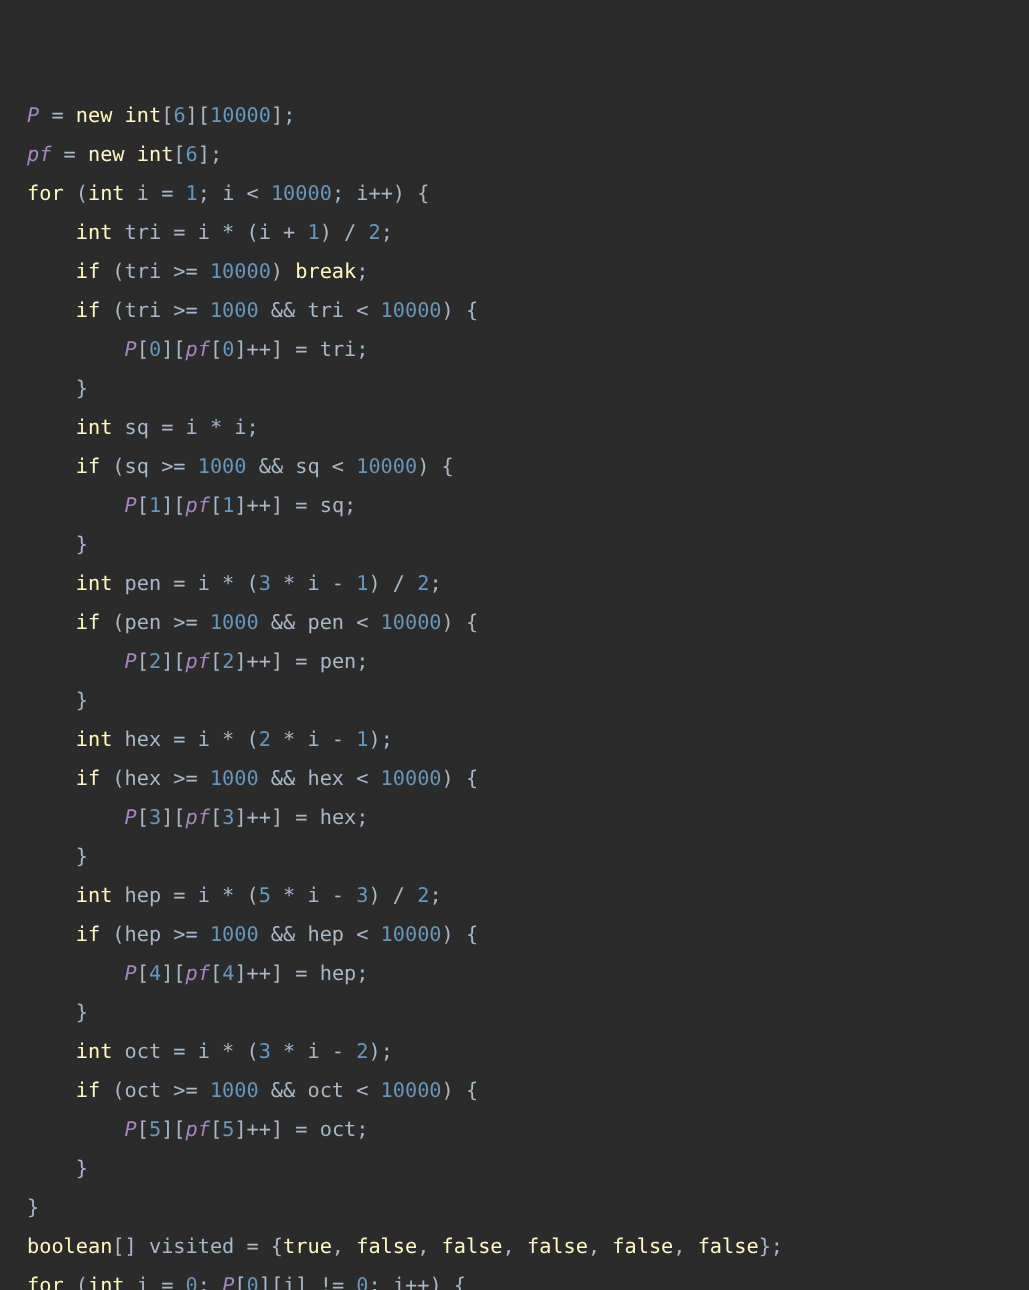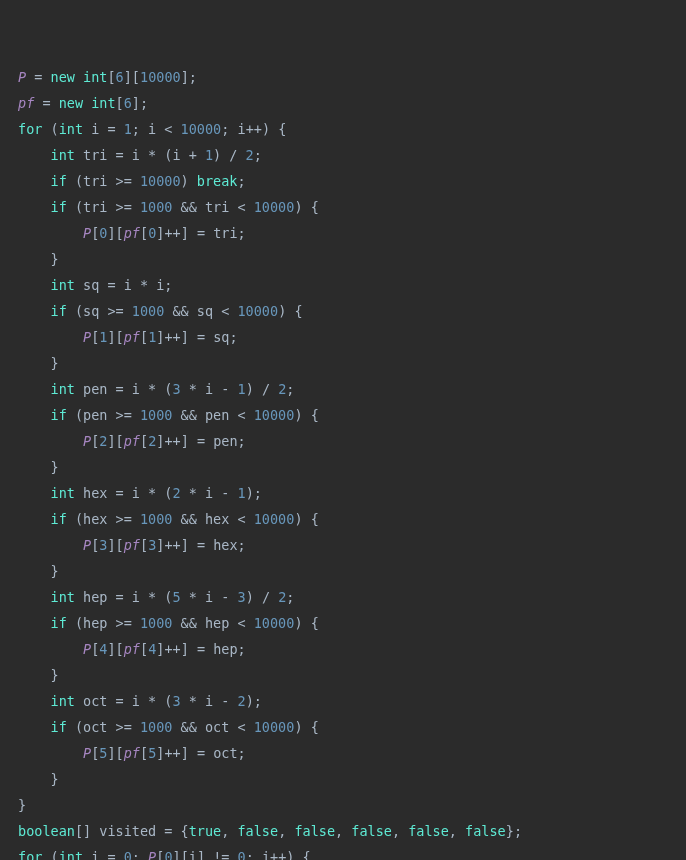--- a/index.html
+++ b/index.html
@@ -9,21 +9,21 @@
     font-family: "Consolas", "Menlo", "Monaco", monospace;
     font-size: 13.5px;
     line-height: 26px;
     color: #a9b7c6;
     width: 686px;
     height: 860px;
     box-sizing: border-box;
     white-space: pre;
     overflow: hidden;
   }
-  .kw   { color: #5eead4; }        
+  .kw   { color: #fef9c3; }        
   .num  { color: #6897bb; }        
   .field{ color: #a686c1; font-style: italic; }
   .punc { color: #a9b7c6; }
   .op   { color: #a9b7c6; }
 </style>
 </head>
 <body>
 
 <div id="code-container"><div><span class="field">P</span><span class="op"> = </span><span class="kw">new</span><span class="op"> </span><span class="kw">int</span><span class="punc">[</span><span class="num">6</span><span class="punc">][</span><span class="num">10000</span><span class="punc">];</span></div><div><span class="field">pf</span><span class="op"> = </span><span class="kw">new</span><span class="op"> </span><span class="kw">int</span><span class="punc">[</span><span class="num">6</span><span class="punc">];</span></div><div><span class="kw">for</span><span class="punc"> (</span><span class="kw">int</span><span class="op"> i = </span><span class="num">1</span><span class="op">; i &lt; </span><span class="num">10000</span><span class="punc">; i++) {</span></div><div><span class="op">    </span><span class="kw">int</span><span class="op"> tri = i * (i + </span><span class="num">1</span><span class="op">) / </span><span class="num">2</span><span class="punc">;</span></div><div><span class="op">    </span><span class="kw">if</span><span class="op"> (tri &gt;= </span><span class="num">10000</span><span class="op">) </span><span class="kw">break</span><span class="punc">;</span></div><div><span class="op">    </span><span class="kw">if</span><span class="op"> (tri &gt;= </span><span class="num">1000</span><span class="op"> &amp;&amp; tri &lt; </span><span class="num">10000</span><span class="punc">) {</span></div><div><span class="op">        </span><span class="field">P</span><span class="punc">[</span><span class="num">0</span><span class="punc">][</span><span class="field">pf</span><span class="punc">[</span><span class="num">0</span><span class="punc">]++] = tri;</span></div><div><span class="punc">    }</span></div><div><span class="op">    </span><span class="kw">int</span><span class="op"> sq = i * i;</span></div><div><span class="op">    </span><span class="kw">if</span><span class="op"> (sq &gt;= </span><span class="num">1000</span><span class="op"> &amp;&amp; sq &lt; </span><span class="num">10000</span><span class="punc">) {</span></div><div><span class="op">        </span><span class="field">P</span><span class="punc">[</span><span class="num">1</span><span class="punc">][</span><span class="field">pf</span><span class="punc">[</span><span class="num">1</span><span class="punc">]++] = sq;</span></div><div><span class="punc">    }</span></div><div><span class="op">    </span><span class="kw">int</span><span class="op"> pen = i * (</span><span class="num">3</span><span class="op"> * i - </span><span class="num">1</span><span class="op">) / </span><span class="num">2</span><span class="punc">;</span></div><div><span class="op">    </span><span class="kw">if</span><span class="op"> (pen &gt;= </span><span class="num">1000</span><span class="op"> &amp;&amp; pen &lt; </span><span class="num">10000</span><span class="punc">) {</span></div><div><span class="op">        </span><span class="field">P</span><span class="punc">[</span><span class="num">2</span><span class="punc">][</span><span class="field">pf</span><span class="punc">[</span><span class="num">2</span><span class="punc">]++] = pen;</span></div><div><span class="punc">    }</span></div><div><span class="op">    </span><span class="kw">int</span><span class="op"> hex = i * (</span><span class="num">2</span><span class="op"> * i - </span><span class="num">1</span><span class="punc">);</span></div><div><span class="op">    </span><span class="kw">if</span><span class="op"> (hex &gt;= </span><span class="num">1000</span><span class="op"> &amp;&amp; hex &lt; </span><span class="num">10000</span><span class="punc">) {</span></div><div><span class="op">        </span><span class="field">P</span><span class="punc">[</span><span class="num">3</span><span class="punc">][</span><span class="field">pf</span><span class="punc">[</span><span class="num">3</span><span class="punc">]++] = hex;</span></div><div><span class="punc">    }</span></div><div><span class="op">    </span><span class="kw">int</span><span class="op"> hep = i * (</span><span class="num">5</span><span class="op"> * i - </span><span class="num">3</span><span class="op">) / </span><span class="num">2</span><span class="punc">;</span></div><div><span class="op">    </span><span class="kw">if</span><span class="op"> (hep &gt;= </span><span class="num">1000</span><span class="op"> &amp;&amp; hep &lt; </span><span class="num">10000</span><span class="punc">) {</span></div><div><span class="op">        </span><span class="field">P</span><span class="punc">[</span><span class="num">4</span><span class="punc">][</span><span class="field">pf</span><span class="punc">[</span><span class="num">4</span><span class="punc">]++] = hep;</span></div><div><span class="punc">    }</span></div><div><span class="op">    </span><span class="kw">int</span><span class="op"> oct = i * (</span><span class="num">3</span><span class="op"> * i - </span><span class="num">2</span><span class="punc">);</span></div><div><span class="op">    </span><span class="kw">if</span><span class="op"> (oct &gt;= </span><span class="num">1000</span><span class="op"> &amp;&amp; oct &lt; </span><span class="num">10000</span><span class="punc">) {</span></div><div><span class="op">        </span><span class="field">P</span><span class="punc">[</span><span class="num">5</span><span class="punc">][</span><span class="field">pf</span><span class="punc">[</span><span class="num">5</span><span class="punc">]++] = oct;</span></div><div><span class="punc">    }</span></div><div><span class="punc">}</span></div><div><span class="kw">boolean</span><span class="op">[] visited = {</span><span class="kw">true</span><span class="op">, </span><span class="kw">false</span><span class="op">, </span><span class="kw">false</span><span class="op">, </span><span class="kw">false</span><span class="op">, </span><span class="kw">false</span><span class="op">, </span><span class="kw">false</span><span class="punc">};</span></div><div><span class="kw">for</span><span class="punc"> (</span><span class="kw">int</span><span class="op"> i = </span><span class="num">0</span><span class="op">; </span><span class="field">P</span><span class="punc">[</span><span class="num">0</span><span class="op">][i] != </span><span class="num">0</span><span class="punc">; i++) {</span></div></div>
 

